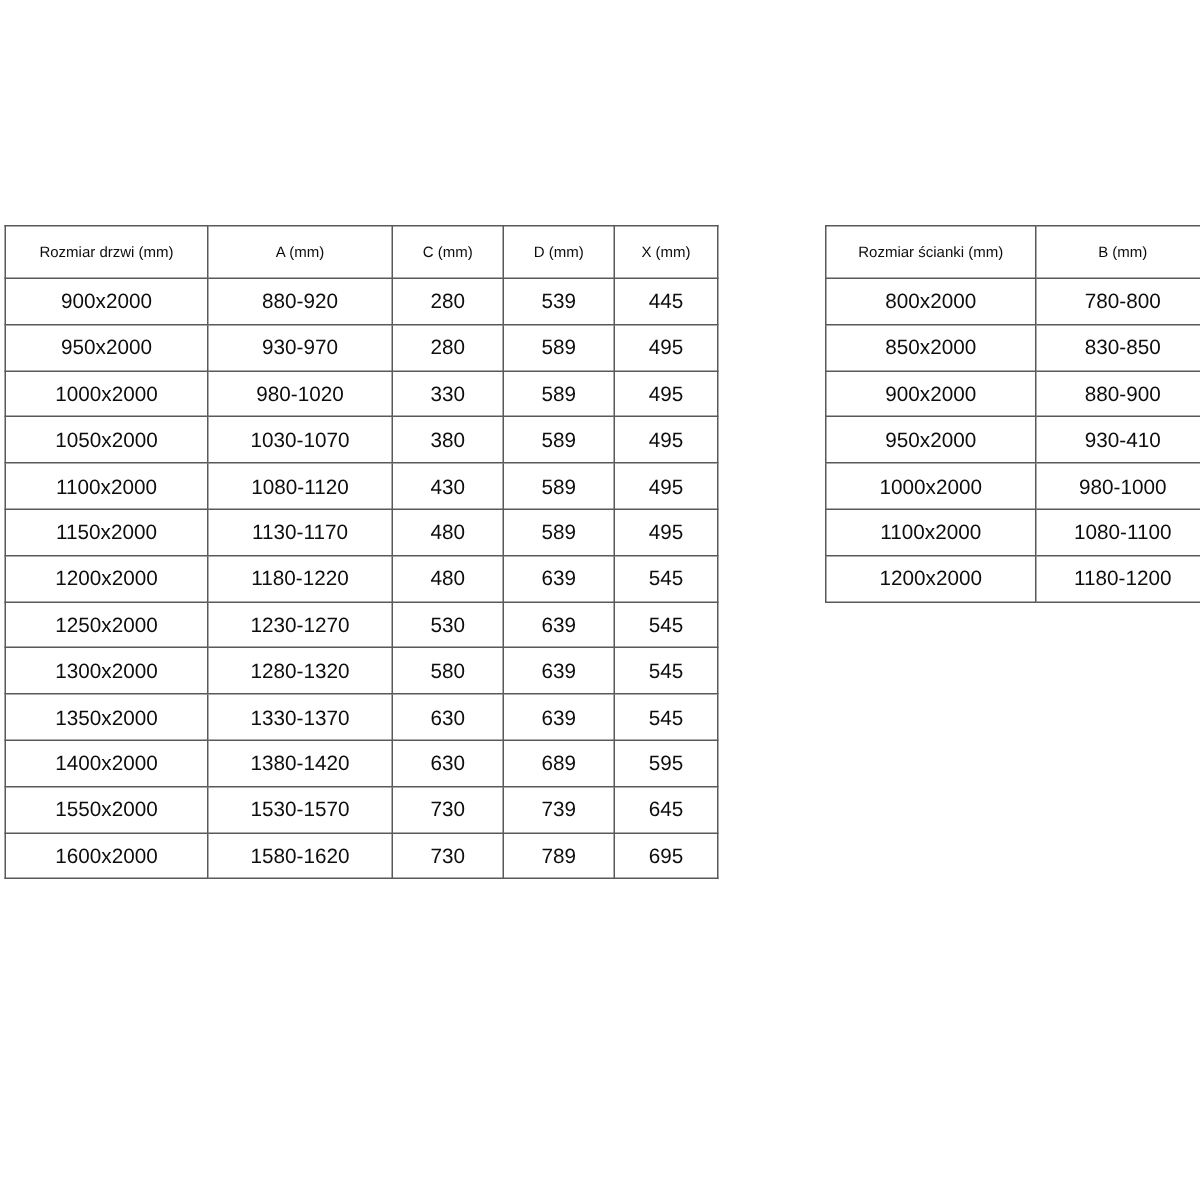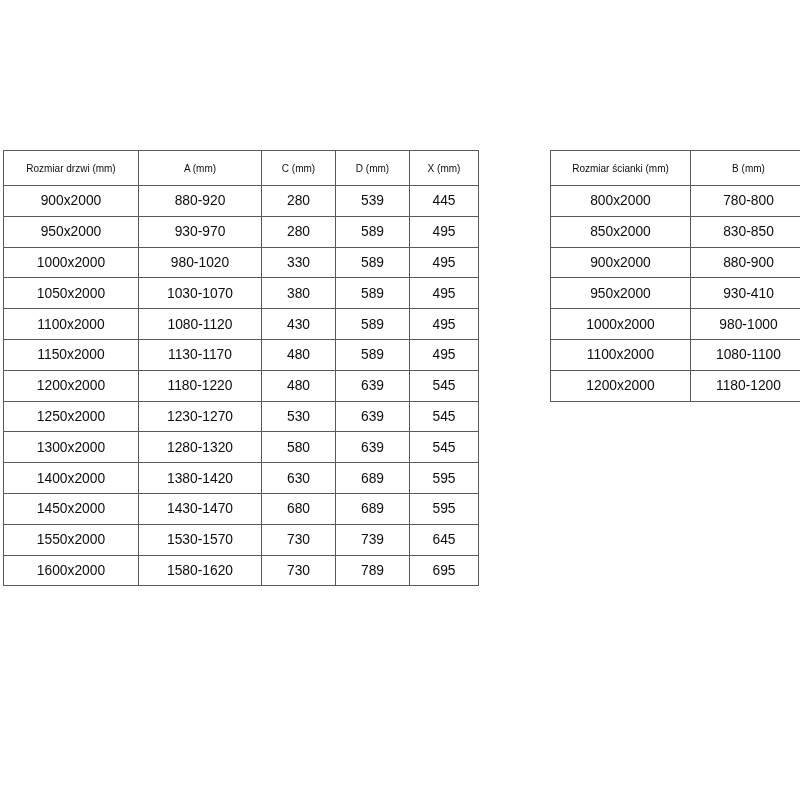--- a/index.html
+++ b/index.html
@@ -122,30 +122,30 @@
           <td>545</td>
         </tr>
         <tr>
           <td>1300x2000</td>
           <td>1280-1320</td>
           <td>580</td>
           <td>639</td>
           <td>545</td>
         </tr>
         <tr>
+          <td>1350x2000</td>
+          <td>1330-1370</td>
+          <td>630</td>
+          <td>639</td>
+          <td>545</td>
+        </tr>
+        <tr>
           <td>1400x2000</td>
           <td>1380-1420</td>
           <td>630</td>
-          <td>689</td>
-          <td>595</td>
-        </tr>
-        <tr>
-          <td>1450x2000</td>
-          <td>1430-1470</td>
-          <td>680</td>
           <td>689</td>
           <td>595</td>
         </tr>
         <tr>
           <td>1550x2000</td>
           <td>1530-1570</td>
           <td>730</td>
           <td>739</td>
           <td>645</td>
         </tr>

